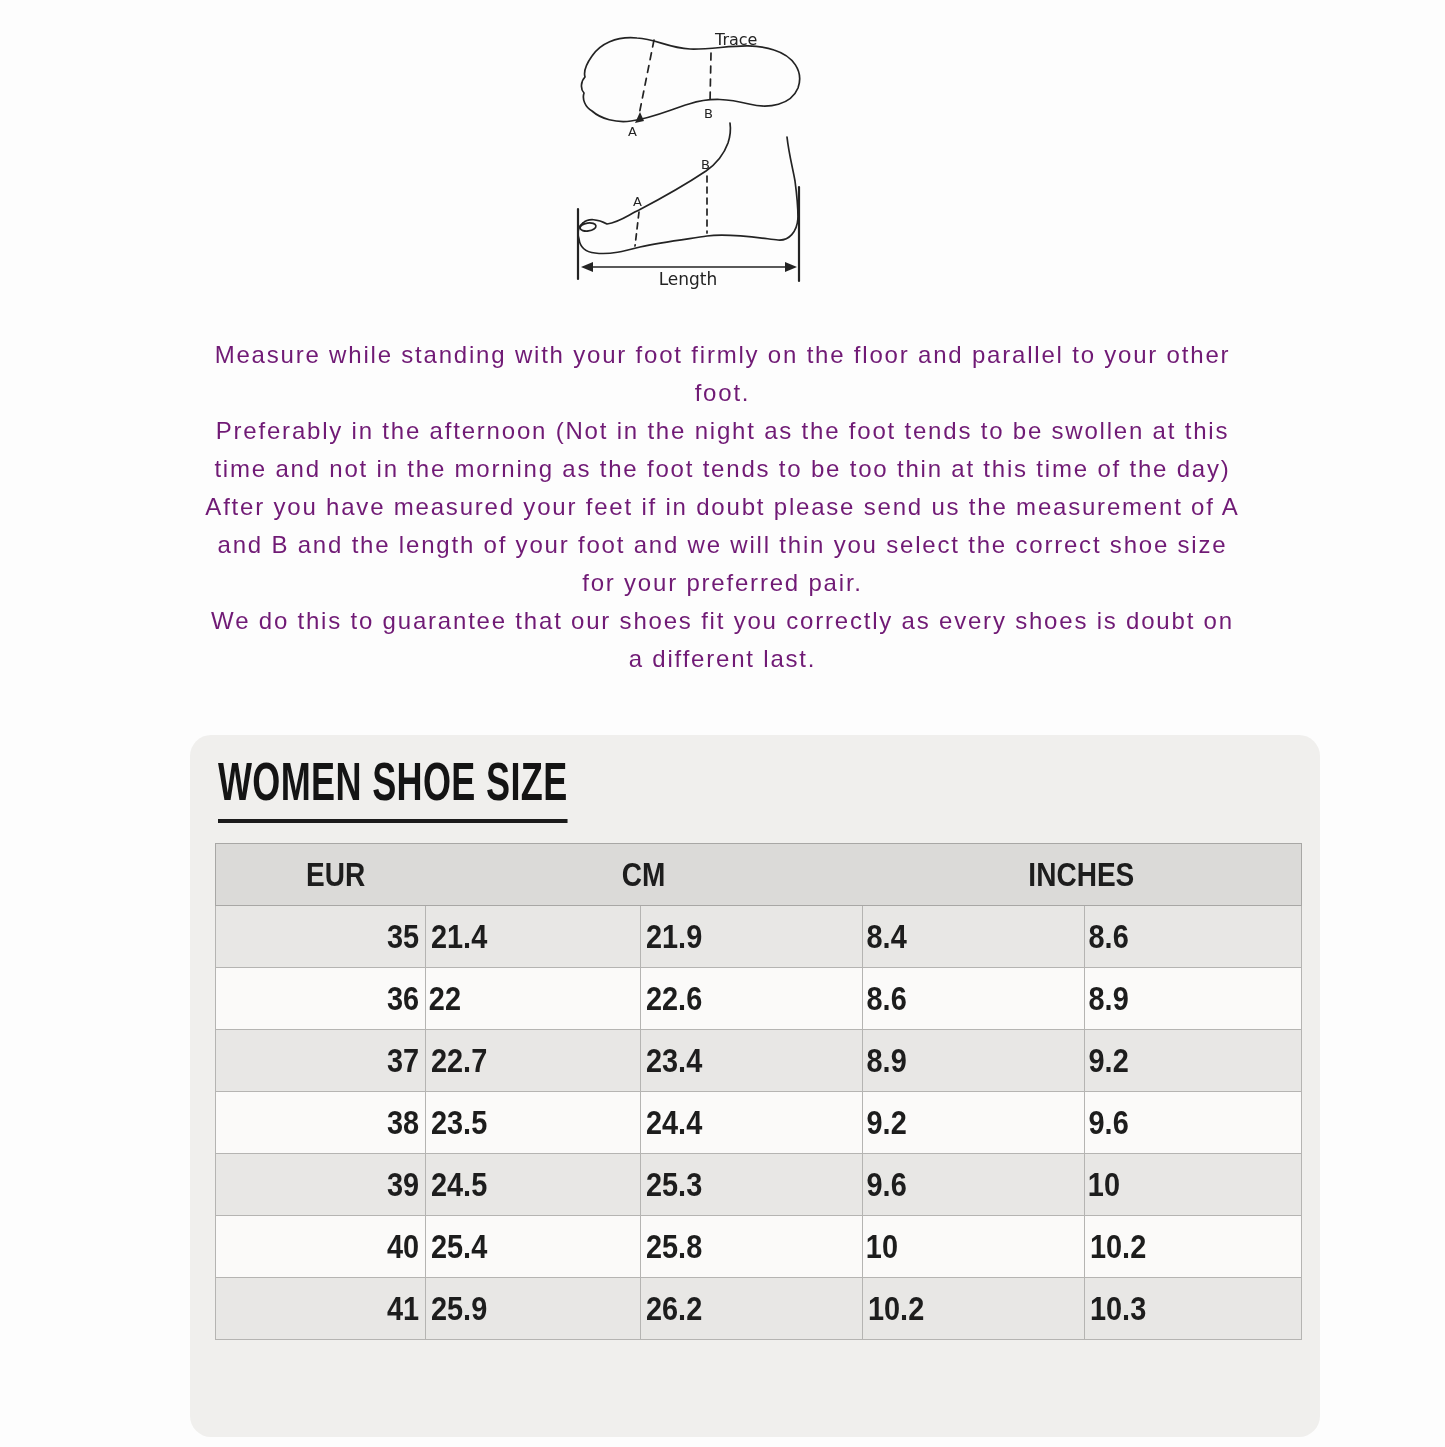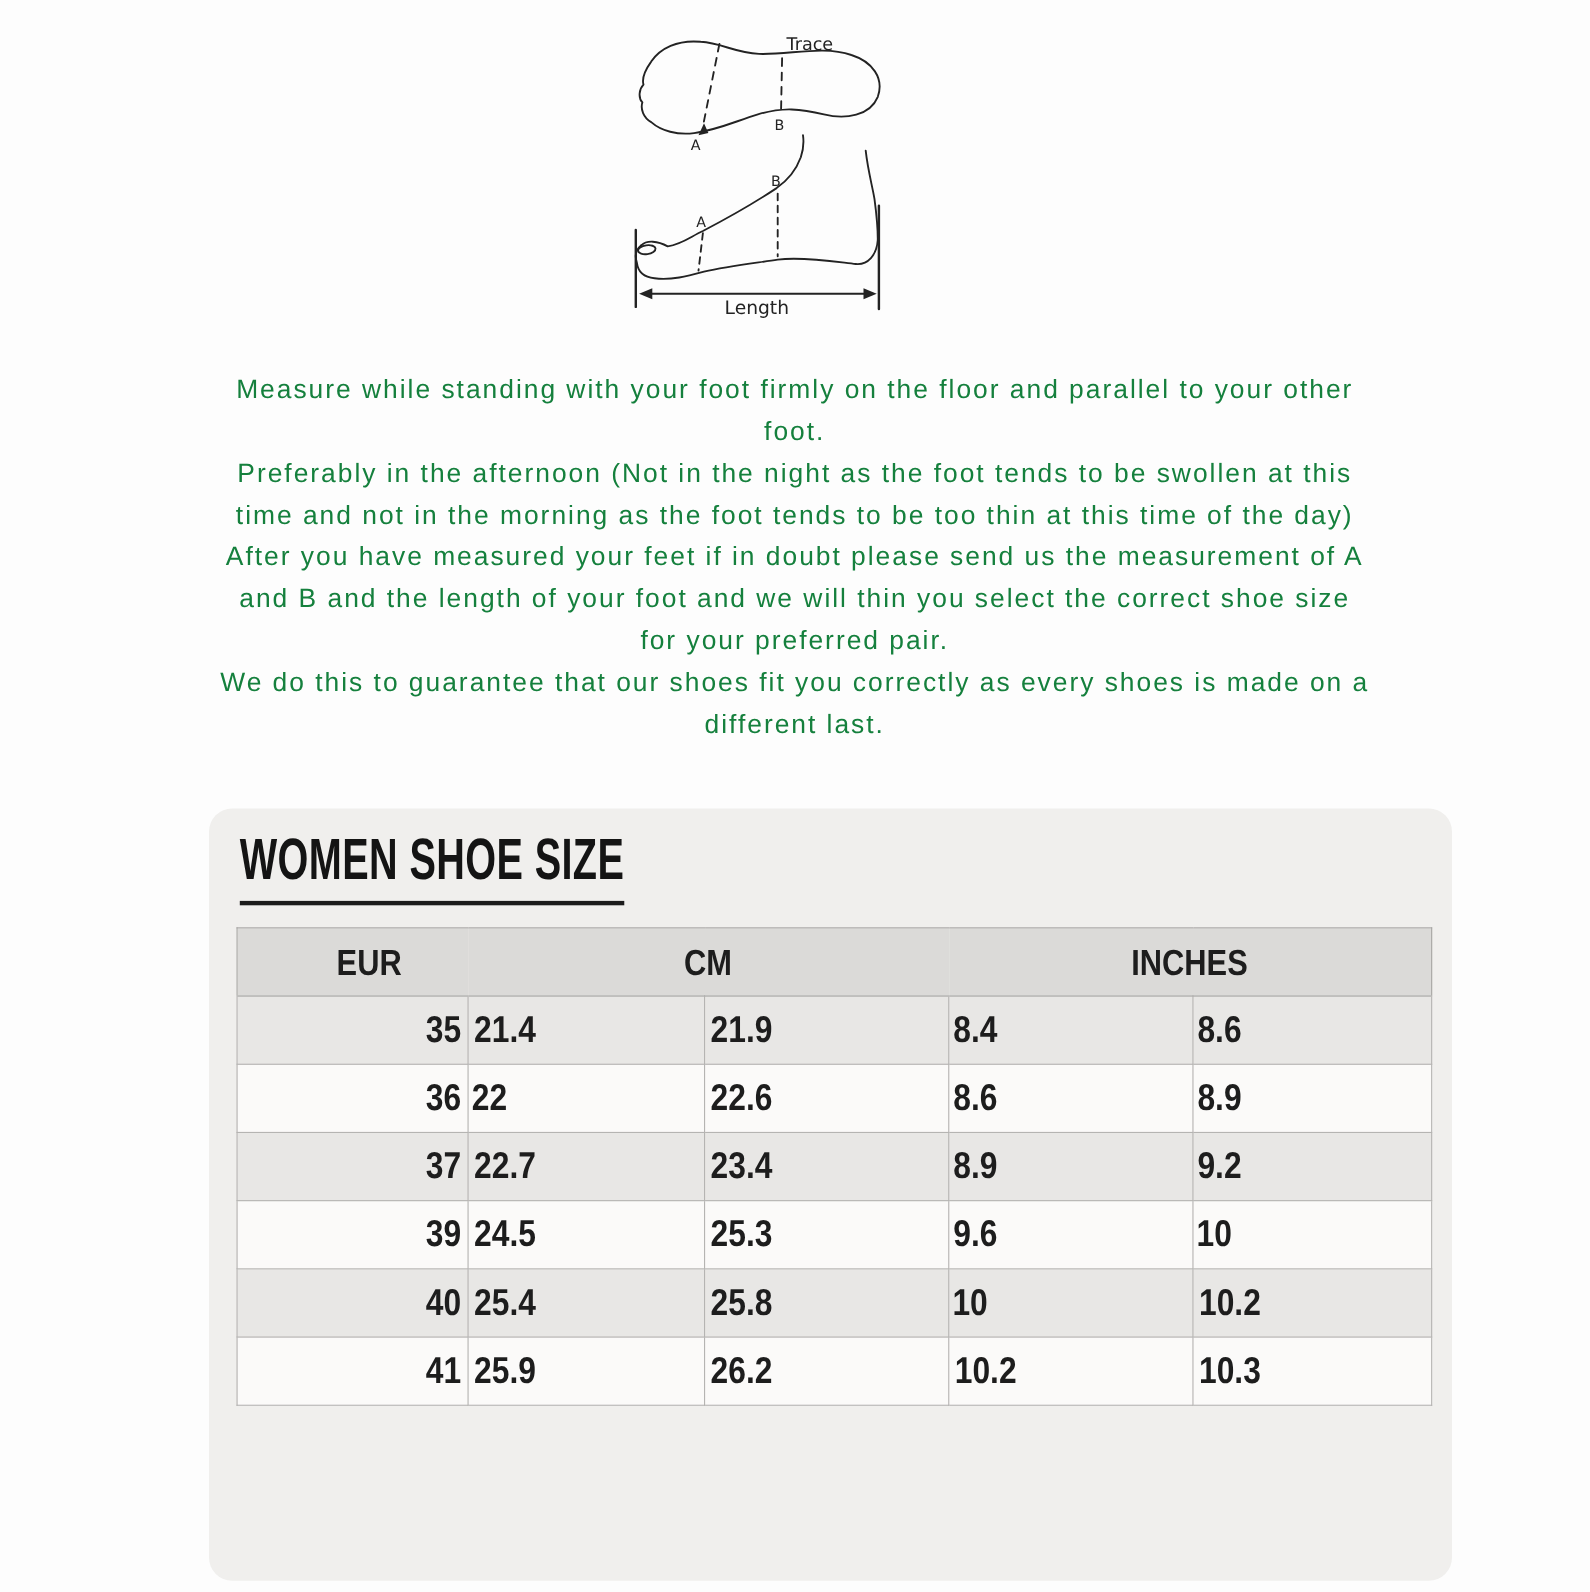--- a/index.html
+++ b/index.html
@@ -8,21 +8,21 @@
   .page { position:relative; width:1445px; height:1447px; background:#fdfdfd; overflow:hidden; }
 
   
   .diagram { position:absolute; left:540px; top:18px; width:350px; height:282px; }
   .diagram text { fill:#232323; font-family:"DejaVu Sans", sans-serif; }
 
   
   .instructions {
     position:absolute; left:200px; top:336px; width:1045px;
     text-align:center; font-size:24px; line-height:38px;
-    letter-spacing:1.8px; color:#15803d; font-weight:400;
+    letter-spacing:1.8px; color:#701a75; font-weight:400;
   }
   .instructions p { margin:0; }
 
   
   .panel { position:absolute; left:190px; top:735px; width:1130px; height:702px; background:#f0efed;border-radius:21px; }
 
   .title-wrap { position:absolute; left:28px; top:16px; }
   .chart-title {
     display:inline-block; font-size:53px; font-weight:700; color:#141414;
     white-space:nowrap; letter-spacing:0.5px;
@@ -87,21 +87,21 @@
     <path d="M 46 248 L 252 248"></path>
     <path d="M 41 248 L 53 243 L 53 253 Z" fill="#232323" stroke="none"></path>
     <path d="M 257 248 L 245 243 L 245 253 Z" fill="#232323" stroke="none"></path>
     <text x="148" y="266" font-size="17" text-anchor="middle" stroke="none">Length</text>
   </svg>
 
   <div class="instructions">
     <p>Measure while standing with your foot firmly on the floor and parallel to your other foot.</p>
     <p>Preferably in the afternoon (Not in the night as the foot tends to be swollen at this time and not in the morning as the foot tends to be too thin at this time of the day)</p>
     <p>After you have measured your feet if in doubt please send us the measurement of A and B and the length of your foot and we will thin you select the correct shoe size for your preferred pair.</p>
-    <p>We do this to guarantee that our shoes fit you correctly as every shoes is made on a different last.</p>
+    <p>We do this to guarantee that our shoes fit you correctly as every shoes is doubt on a different last.</p>
   </div>
 
   <div class="panel">
     <div class="title-wrap">
       <span class="chart-title">WOMEN SHOE SIZE</span>
     </div>
 
     <table class="size">
       <colgroup>
         <col style="width:210px">
@@ -133,20 +133,27 @@
           <td><span class="cz">8.9</span></td>
         </tr>
         <tr class="data-row">
           <td class="c-eur"><span class="cz">37</span></td>
           <td><span class="cz">22.7</span></td>
           <td><span class="cz">23.4</span></td>
           <td><span class="cz">8.9</span></td>
           <td><span class="cz">9.2</span></td>
         </tr>
         <tr class="data-row">
+          <td class="c-eur"><span class="cz">38</span></td>
+          <td><span class="cz">23.5</span></td>
+          <td><span class="cz">24.4</span></td>
+          <td><span class="cz">9.2</span></td>
+          <td><span class="cz">9.6</span></td>
+        </tr>
+        <tr class="data-row">
           <td class="c-eur"><span class="cz">39</span></td>
           <td><span class="cz">24.5</span></td>
           <td><span class="cz">25.3</span></td>
           <td><span class="cz">9.6</span></td>
           <td><span class="cz">10</span></td>
         </tr>
         <tr class="data-row">
           <td class="c-eur"><span class="cz">40</span></td>
           <td><span class="cz">25.4</span></td>
           <td><span class="cz">25.8</span></td>

